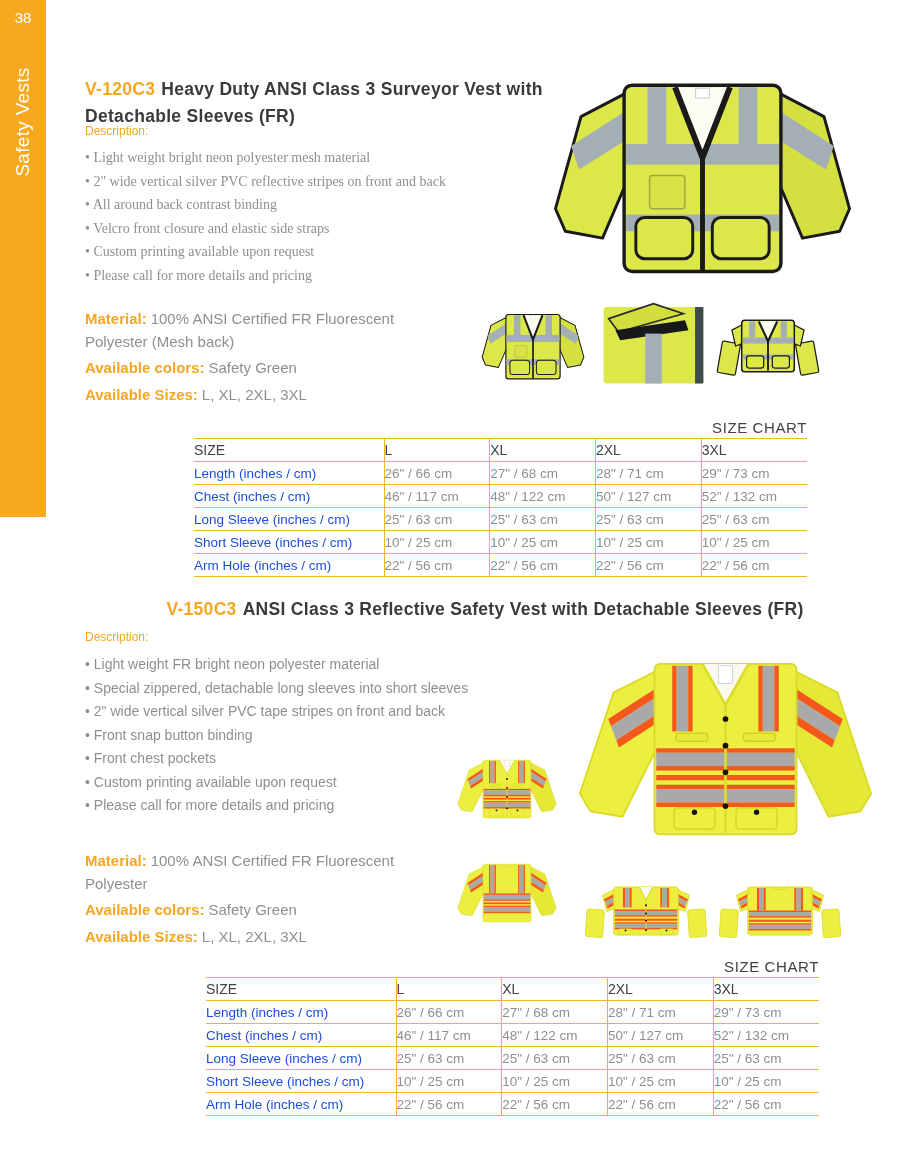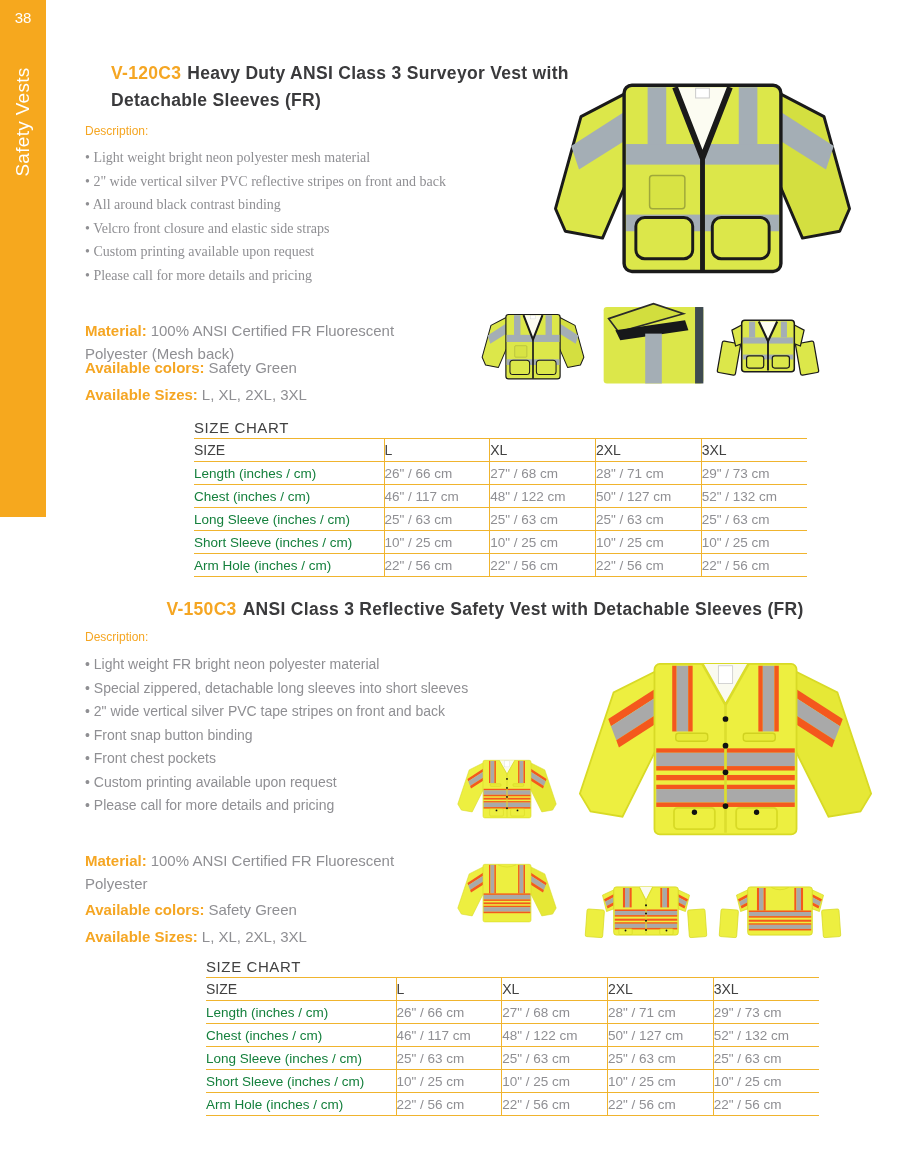--- a/index.html
+++ b/index.html
@@ -48,34 +48,34 @@
     font-size:14px; line-height:23.5px; color:#8F8F93;
   }
   ul.bullets li::before { content:"• "; color:#8F8F93; }
   .info-line {
     position:absolute; left:85px; width:348px;
     font-size:15px; line-height:23px; color:#8F8F93;
   }
   .info-line .lbl { color:#F5A623; font-weight:bold; margin-right:4px; }
   
   .chart-title {
-    position:absolute; text-align:left;
+    position:absolute; text-align:right;
     font-size:15px; letter-spacing:0.6px; color:#414141;
   }
   table.size-chart {
     position:absolute; border-collapse:collapse; table-layout:fixed;
     width:613px;
   }
   table.size-chart td {
     height:22px; text-align:left; padding:0;
     border-top:1.5px solid #F0B42E;
     font-size:13.5px; color:#8F8F93;
   }
   table.size-chart tr.hdr td { color:#414141; font-size:14px; }
-  table.size-chart td.rowlbl { color:#15803d; }
+  table.size-chart td.rowlbl { color:#1d4ed8; }
   table.size-chart td + td { border-left:1.5px solid #F0B42E; }
   table.size-chart tr:last-child td { border-bottom:1.5px solid #F0B42E; }
   
   .photo { position:absolute; }
   .defs { position:absolute; width:0; height:0; overflow:hidden; }
 </style>
 </head>
 <body>
 
 <svg class="defs" aria-hidden="true">
@@ -271,36 +271,36 @@
 
 <div class="page">
 
   <div class="sidebar">
     <div class="page-num">38</div>
     <div class="sidebar-label-box">
       <span>Safety Vests</span>
     </div>
   </div>
 
-  <div class="p-title" style="top:60px; width:470px;margin-left:26px;">
+  <div class="p-title" style="top:76px; width:470px;">
     <span class="code">V-120C3</span><span>Heavy Duty ANSI Class 3 Surveyor Vest with Detachable Sleeves (FR)</span>
   </div>
 
   <div class="desc-label" style="top:124px;">Description:</div>
 
   <ul class="bullets" style="top:146px;font-family:Liberation Serif, serif;">
     <li>Light weight bright neon polyester mesh material</li>
     <li>2" wide vertical silver PVC reflective stripes on front and back</li>
-    <li>All around black contrast binding</li>
+    <li>All around back contrast binding</li>
     <li>Velcro front closure and elastic side straps</li>
     <li>Custom printing available upon request</li>
     <li>Please call for more details and pricing</li>
   </ul>
 
-  <div class="info-line" style="top:307px;margin-top:12px;">
+  <div class="info-line" style="top:307px;">
     <span class="lbl">Material:</span><span>100% ANSI Certified FR Fluorescent Polyester (Mesh back)</span>
   </div>
   <div class="info-line" style="top:356px;">
     <span class="lbl">Available colors:</span><span>Safety Green</span>
   </div>
   <div class="info-line" style="top:383px;">
     <span class="lbl">Available Sizes:</span><span>L, XL, 2XL, 3XL</span>
   </div>
 
   <svg class="photo" style="left:525px; top:48px;" width="355" height="245">

